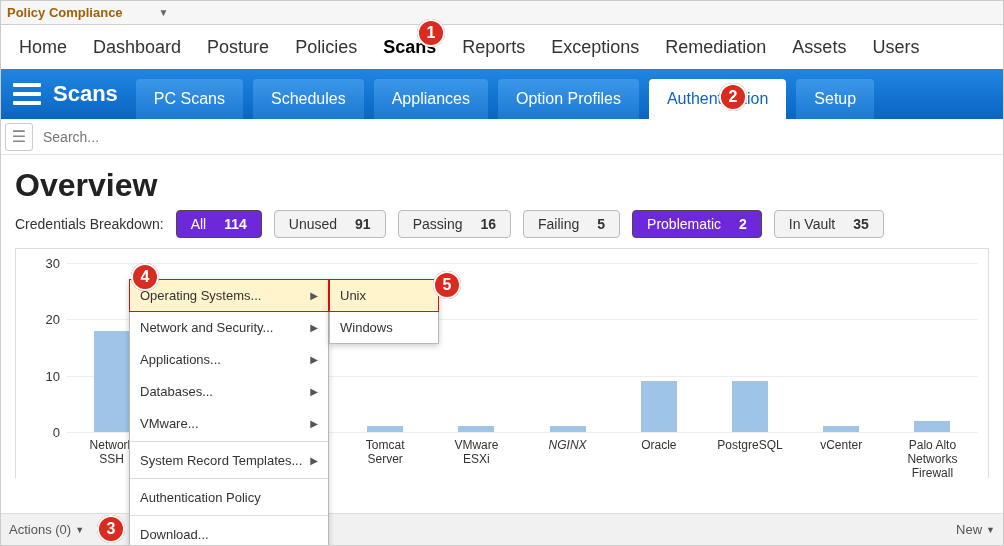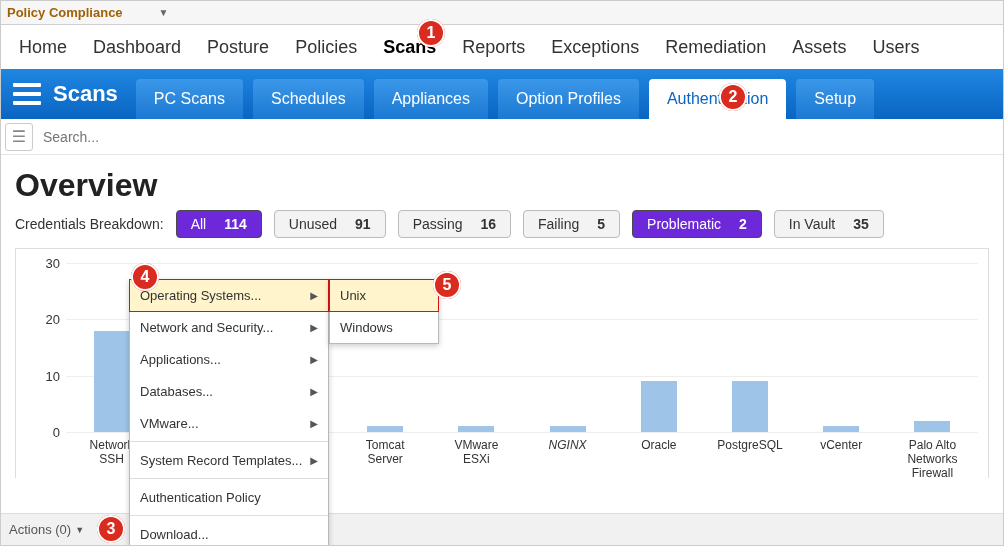--- a/index.html
+++ b/index.html
@@ -27,21 +27,21 @@
 .pill{border:1px solid #bbb; border-radius:4px; padding:5px 14px; font-size:14px; background:#f3f3f3; color:#333; display:inline-flex; gap:10px; align-items:center; cursor:pointer;}
 .pill.dark{background:#6d28d9; color:#fff; border-color:#4a4a4a;}
 .pill .num{font-weight:bold;margin-left:8px;}
 .chartbox{border-left:1px solid #ddd;border-right:1px solid #ddd;border-top:1px solid #ddd; margin:10px 14px 0 14px; height:230px; position:relative; background:#fff;}
 .plot{position:absolute; left:50px; right:10px; top:14px; bottom:46px;}
 .plot .grid{position:absolute; left:0; right:0; height:1px; background:#eee;}
 .plot .bar{position:absolute; bottom:0; width:36px; background:#9ec5e8;}
 .plot .xlabel{position:absolute; top:100%; width:70px; text-align:center; font-size:12px; color:#333; margin-top:6px;}
 .yaxis{position:absolute; left:0; top:14px; bottom:46px; width:50px;}
 .yaxis .yt{position:absolute; right:6px; font-size:13px; color:#333; transform:translateY(-50%);}
-.footer{position:absolute; left:0; right:0; bottom:0; height:32px; background:#f1f1f1; border-top:1px solid #ddd; display:flex; align-items:center; padding:0 8px; gap:14px;}
+.footer{position:absolute; left:0; right:0; bottom:0; height:32px; background:#f1f1f1; border-top:1px solid #ddd; display:flex; align-items:center; padding:0 8px; gap:14px;justify-content:space-between;}
 .footer .btn{font-size:13px; color:#555; display:flex; align-items:center; gap:4px; cursor:pointer;}
 .menu{position:absolute; background:#fff; border:1px solid #b9b9b9; box-shadow:0 2px 6px rgba(0,0,0,0.2); font-size:13px; color:#333; z-index:30;}
 .menu1{left:128px; top:278px; width:200px;}
 .menu .mrow{display:flex; align-items:center; justify-content:space-between; padding:8px 10px; cursor:pointer; border-top:1px solid transparent;}
 .menu .mrow.highlight{background:#fff4cc; border:1px solid #d11; margin:-1px;gap:46px;}
 .menu .sep{border-top:1px solid #ddd;margin:2px 0;}
 .menu .arrow{font-size:10px;color:#555;}
 .menu2{left:328px; top:278px; width:110px;}
 .menu2 .mrow.highlight{background:#fff4cc; border:1px solid #d11;margin:-1px;}
 .callout{position:absolute; width:28px;height:28px;border-radius:50%; background:#d92b20; color:#fff; font-weight:bold; font-size:16px; display:flex;align-items:center;justify-content:center; z-index:40; box-shadow:0 0 0 2px #fff inset;}

